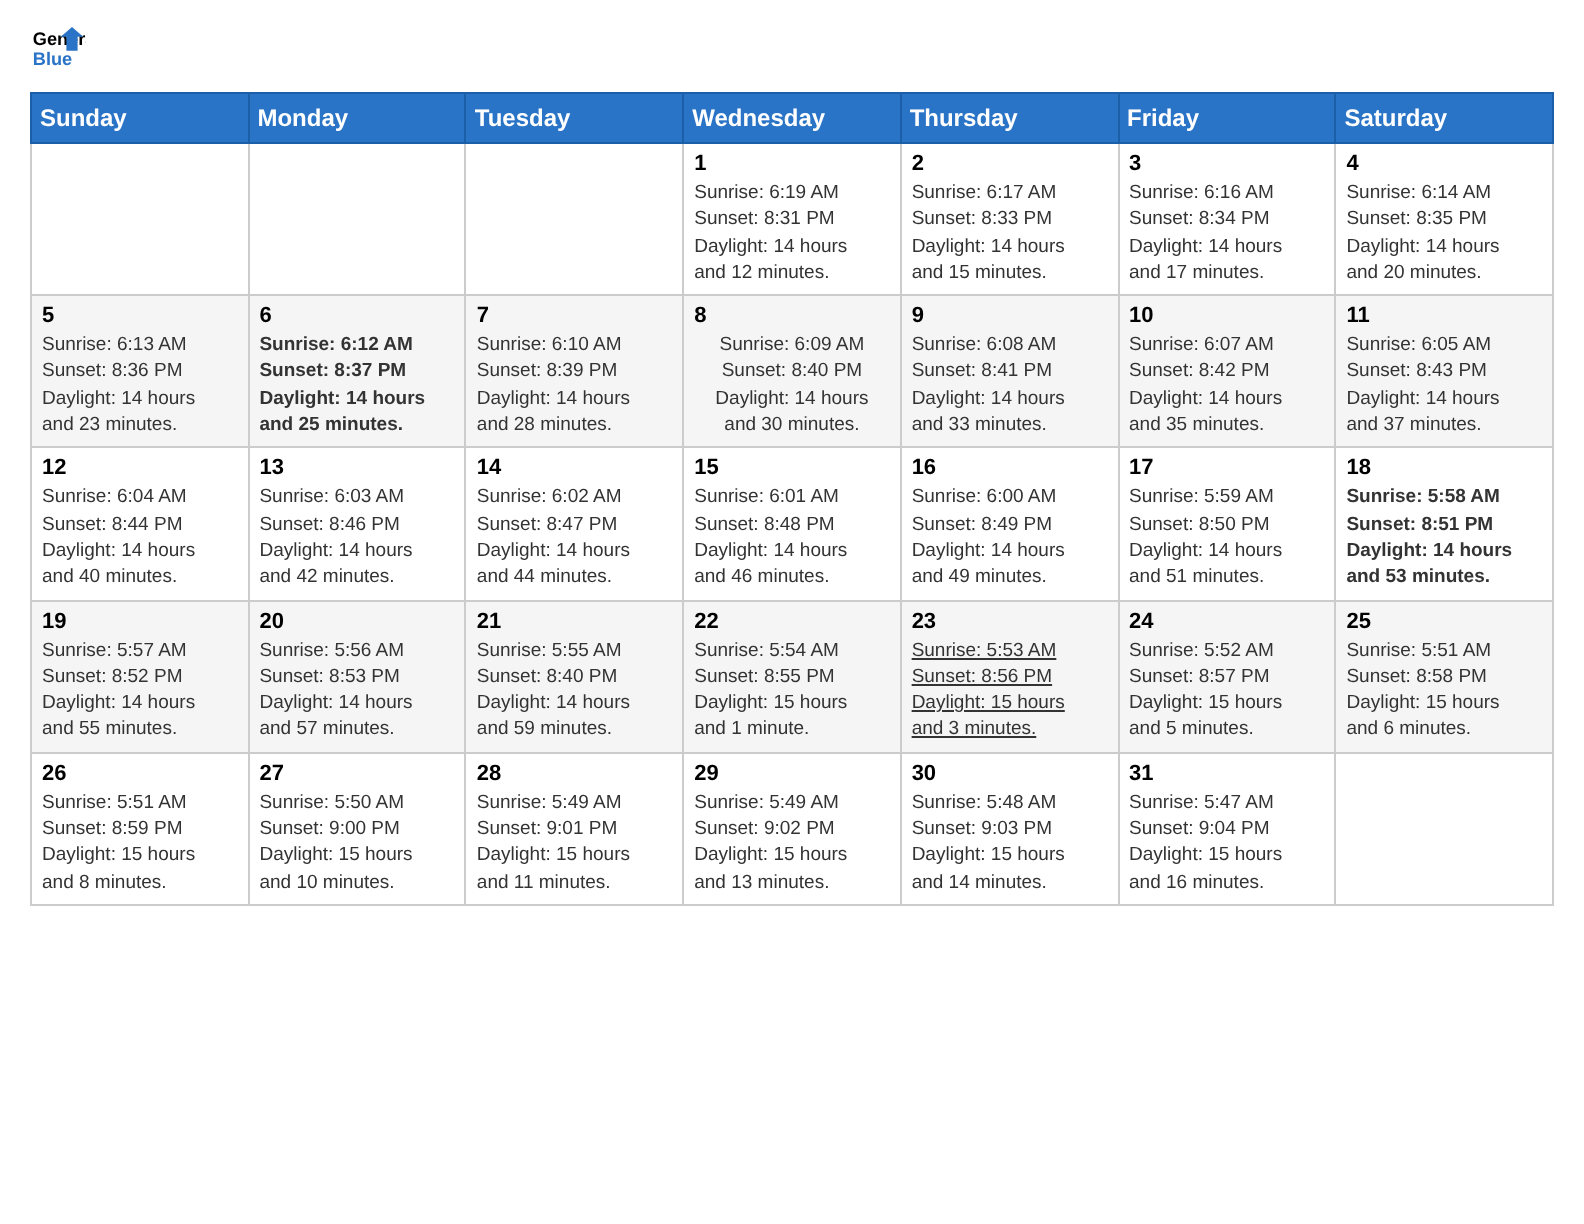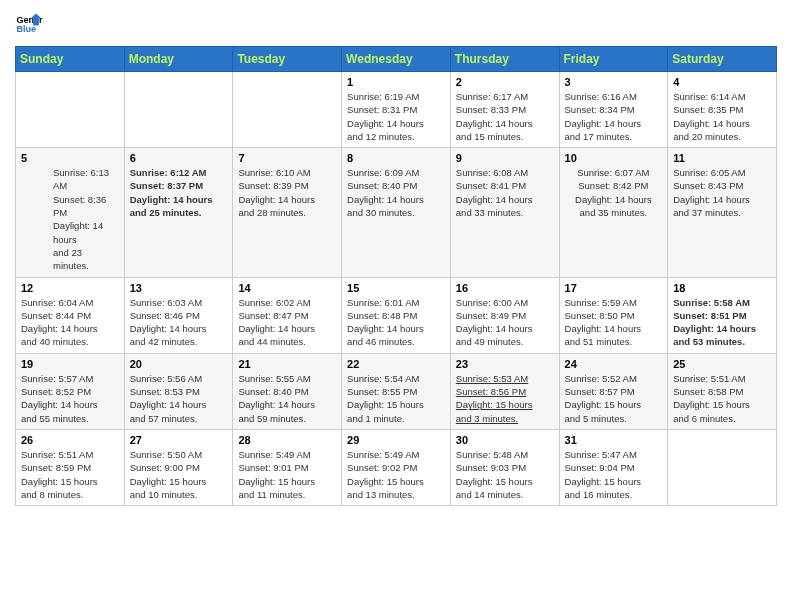--- a/index.html
+++ b/index.html
@@ -42,21 +42,21 @@
       font-size: 14px;
       color: #333;
     }
     .calendar {
       width: 100%;
       border-collapse: collapse;
       border: 1px solid #ccc;
     }
     .calendar th {
       background: #2a74c7;
-      color: #bef264;
+      color: #ffffff;
       font-size: 12px;
       font-weight: bold;
       padding: 5px 4px;
       text-align: left;
       border: 1px solid #1a5fa8;
     }
     .calendar td {
       border: 1px solid #ccc;
       vertical-align: top;
       padding: 4px 5px;
@@ -144,56 +144,56 @@
             <div class="day-number">4</div>
             <div class="day-info" style="white-space: pre-line;">Sunrise: 6:14 AM
 Sunset: 8:35 PM
 Daylight: 14 hours
 and 20 minutes.</div>
           </td>
         </tr>
         <tr>
           <td>
             <div class="day-number">5</div>
-            <div class="day-info" style="white-space: pre-line; margin-left: 32px;">Sunrise: 6:13 AM
+            <div class="day-info" style="white-space: pre-line;">Sunrise: 6:13 AM
 Sunset: 8:36 PM
 Daylight: 14 hours
 and 23 minutes.</div>
           </td>
           <td>
             <div class="day-number">6</div>
             <div class="day-info" style="white-space: pre-line; font-weight: bold;">Sunrise: 6:12 AM
 Sunset: 8:37 PM
 Daylight: 14 hours
 and 25 minutes.</div>
           </td>
           <td>
             <div class="day-number">7</div>
             <div class="day-info" style="white-space: pre-line;">Sunrise: 6:10 AM
 Sunset: 8:39 PM
 Daylight: 14 hours
 and 28 minutes.</div>
           </td>
           <td>
             <div class="day-number">8</div>
-            <div class="day-info" style="white-space: pre-line;">Sunrise: 6:09 AM
+            <div class="day-info" style="white-space: pre-line; text-align: center;">Sunrise: 6:09 AM
 Sunset: 8:40 PM
 Daylight: 14 hours
 and 30 minutes.</div>
           </td>
           <td>
             <div class="day-number">9</div>
             <div class="day-info" style="white-space: pre-line;">Sunrise: 6:08 AM
 Sunset: 8:41 PM
 Daylight: 14 hours
 and 33 minutes.</div>
           </td>
           <td>
             <div class="day-number">10</div>
-            <div class="day-info" style="white-space: pre-line; text-align: center;">Sunrise: 6:07 AM
+            <div class="day-info" style="white-space: pre-line;">Sunrise: 6:07 AM
 Sunset: 8:42 PM
 Daylight: 14 hours
 and 35 minutes.</div>
           </td>
           <td>
             <div class="day-number">11</div>
             <div class="day-info" style="white-space: pre-line;">Sunrise: 6:05 AM
 Sunset: 8:43 PM
 Daylight: 14 hours
 and 37 minutes.</div>

